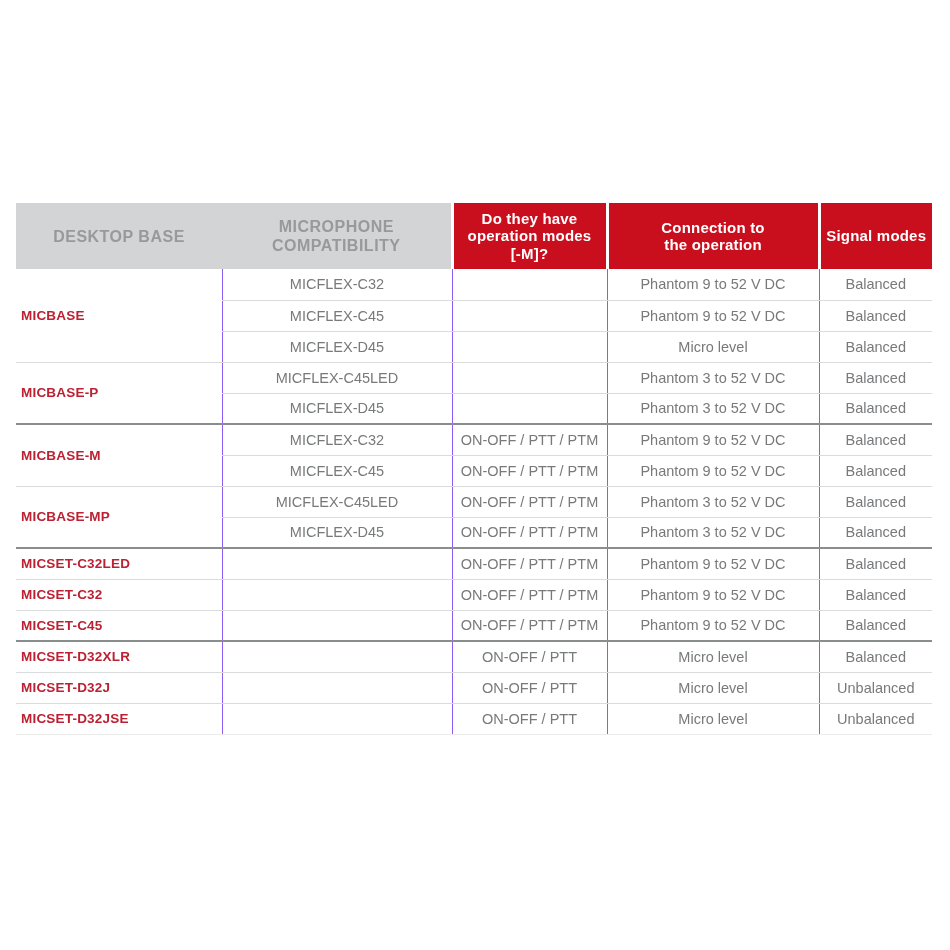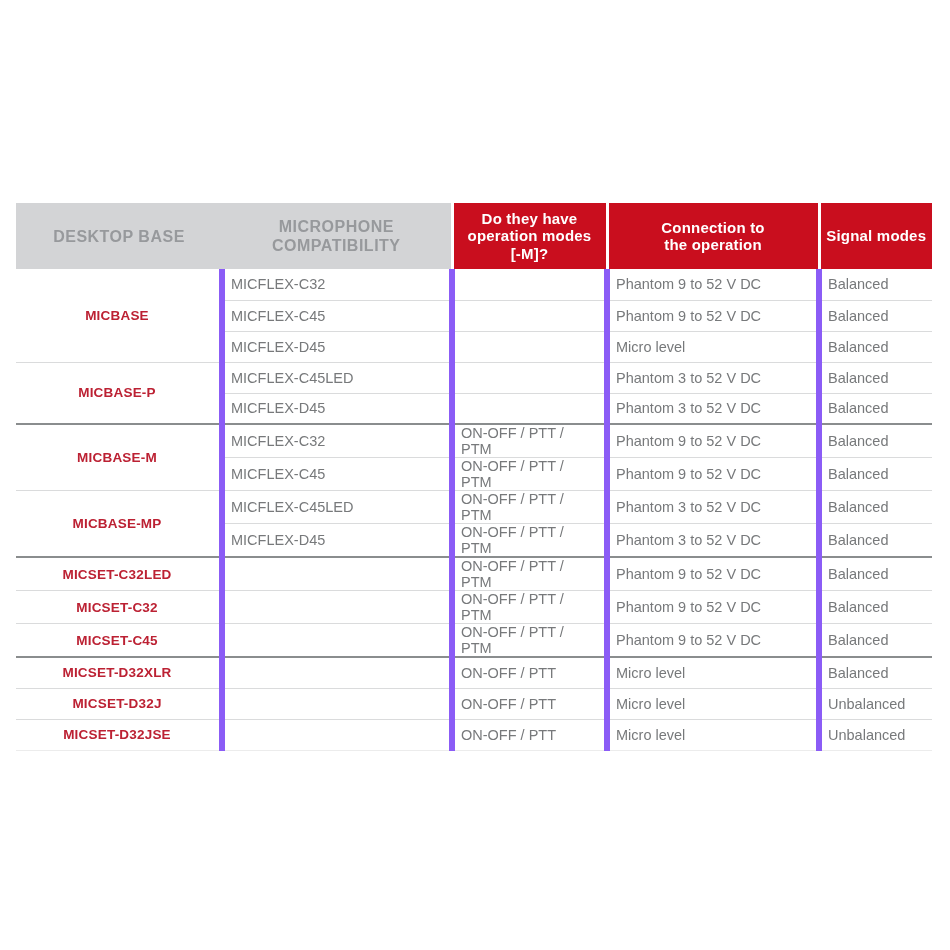--- a/index.html
+++ b/index.html
@@ -55,27 +55,27 @@
     border-left: 3px solid #ffffff;
   }
   
   td {
     height: 31px;
     vertical-align: middle;
     box-sizing: border-box;
     padding: 0 6px;
   }
   td.data {
-    text-align: left;
+    text-align: center;
     color: #77797b;
     font-size: 14.5px;
-    border-left: 6px solid #8b5cf6;
+    border-left: 1px solid #8b5cf6;
   }
   td.base-cell {
-    text-align: center;
+    text-align: left;
     padding-left: 5px;
     color: #bc2133;
     font-size: 13.5px;
     font-weight: bold;
     letter-spacing: 0.2px;
   }
   
   .b-light { border-bottom: 1px solid #dadbdc; }
   .b-dark  { border-bottom: 2px solid #8a8d8e; margin-top: 14px; }
   .b-faint { border-bottom: 1px solid #ececec; }

